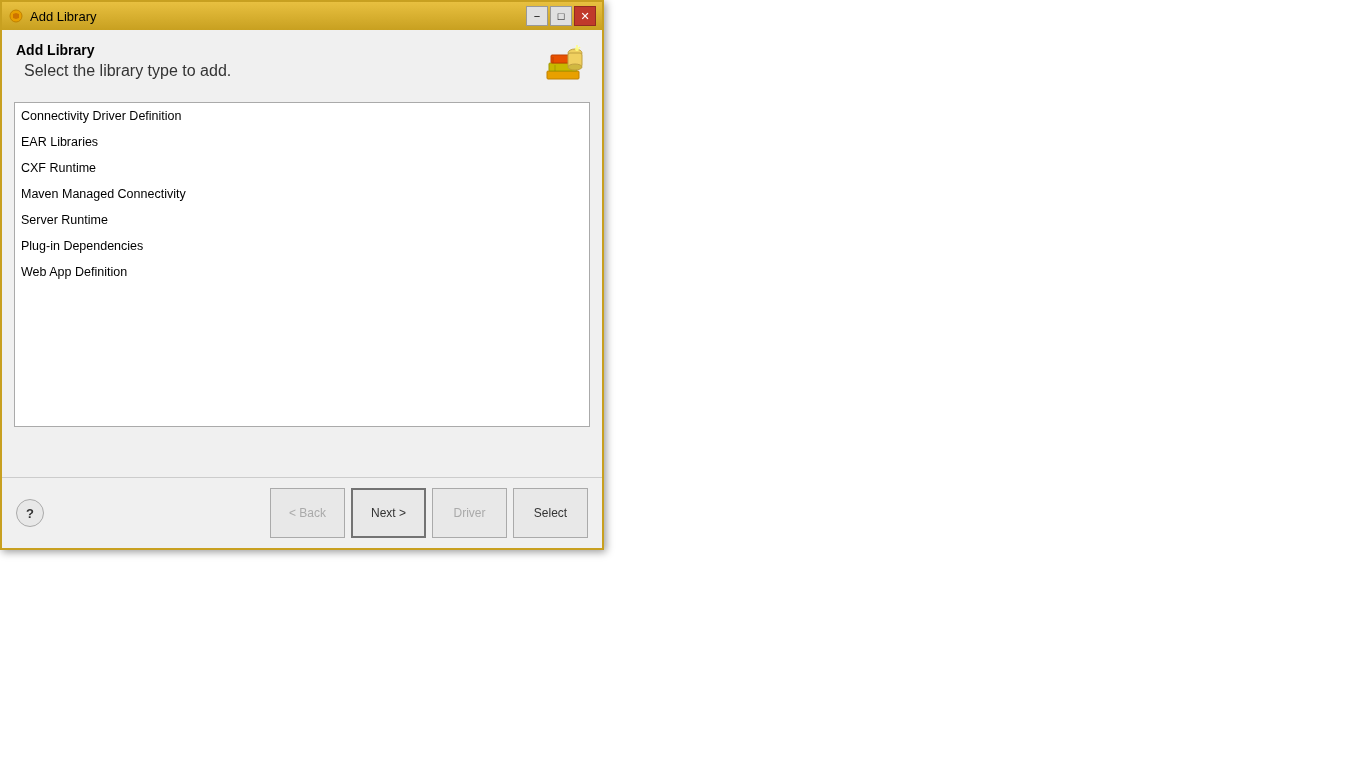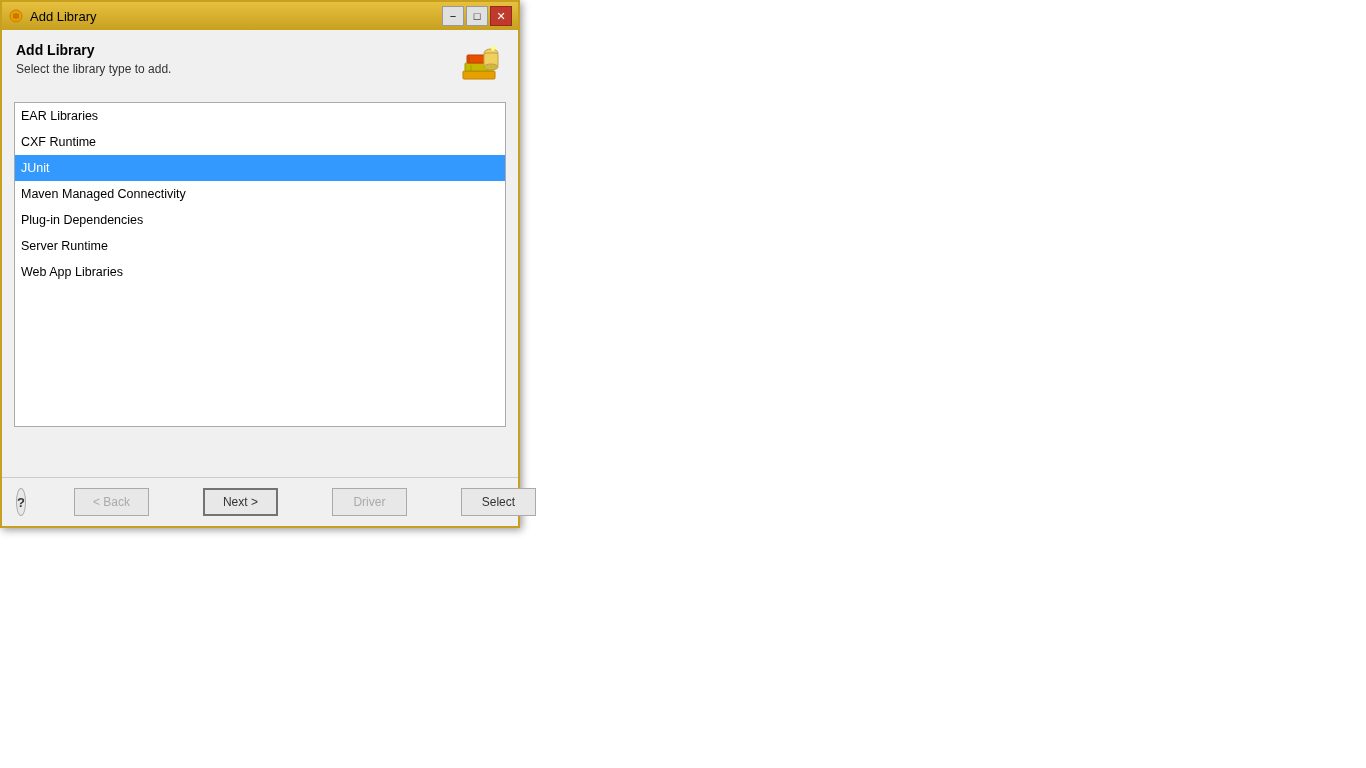--- a/index.html
+++ b/index.html
@@ -19,21 +19,21 @@
       top: 0;
       left: 0;
       width: 530px;
       height: 560px;
     }
 
     .dialog {
       position: absolute;
       top: 0;
       left: 0;
-      width: 520px;
+      width: 604px;
       border: 2px solid #c8a020;
       background: #fdba74;
       box-shadow: 2px 2px 8px rgba(0,0,0,0.4);
     }
 
     .title-bar {
       background: linear-gradient(to bottom, #e8c040, #c8a020);
       padding: 4px 6px;
       display: flex;
       align-items: center;
@@ -104,22 +104,23 @@
     }
 
     .header-title {
       font-size: 14px;
       font-weight: bold;
       color: #000;
       margin-bottom: 4px;
     }
 
     .header-subtitle {
-      font-size: 12px;
+      font-size: 16px;
       color: #333;
+      margin-left: 8px;
     }
 
     .header-icon {
       width: 50px;
       height: 50px;
       display: flex;
       align-items: center;
       justify-content: center;
       font-size: 36px;
     }
@@ -172,29 +173,28 @@
       font-weight: bold;
       color: #333;
     }
 
     .button-group {
       display: flex;
       gap: 6px;
     }
 
     .btn {
-      padding: 5px 16px;
+      padding: 16px 16px;
       border: 1px solid #aaa;
       background: #e8e8e8;
       cursor: pointer;
       font-size: 12px;
       color: #333;
       min-width: 75px;
       text-align: center;
-      margin-left: 48px;
     }
 
     .btn:disabled {
       color: #aaa;
       cursor: default;
     }
 
     .btn.primary {
       border: 2px solid #737373;
       background: #e8e8e8;
@@ -259,27 +259,27 @@
             <line x1="38" y1="2" x2="38" y2="4" stroke="#ffff80" stroke-width="1.5"></line>
             <line x1="41" y1="4" x2="40" y2="5" stroke="#ffff80" stroke-width="1.5"></line>
 
             <line x1="14" y1="14" x2="14" y2="20" stroke="#a03000" stroke-width="1" opacity="0.5"></line>
             <line x1="16" y1="22" x2="16" y2="28" stroke="#808000" stroke-width="1" opacity="0.5"></line>
           </svg>
         </div>
       </div>
 
       <div class="list-section" id="library-list">
+      <div class="list-item">Connectivity Driver Definition</div>
           <div class="list-item">EAR Libraries</div>
           <div class="list-item">CXF Runtime</div>
-          <div class="list-item selected">JUnit</div>
           <div class="list-item">Maven Managed Connectivity</div>
+          <div class="list-item">Server Runtime</div>
           <div class="list-item">Plug-in Dependencies</div>
-          <div class="list-item">Server Runtime</div>
-          <div class="list-item">Web App Libraries</div>
+          <div class="list-item">Web App Definition</div>
         </div>
 
       <div class="spacer-section"></div>
 
       <div class="button-bar">
         <button class="help-button">?</button>
         <div class="button-group">
           <button class="btn" disabled="">&lt; Back</button>
           <button class="btn primary">Next &gt;</button>
           <button class="btn" disabled="">Driver</button>

